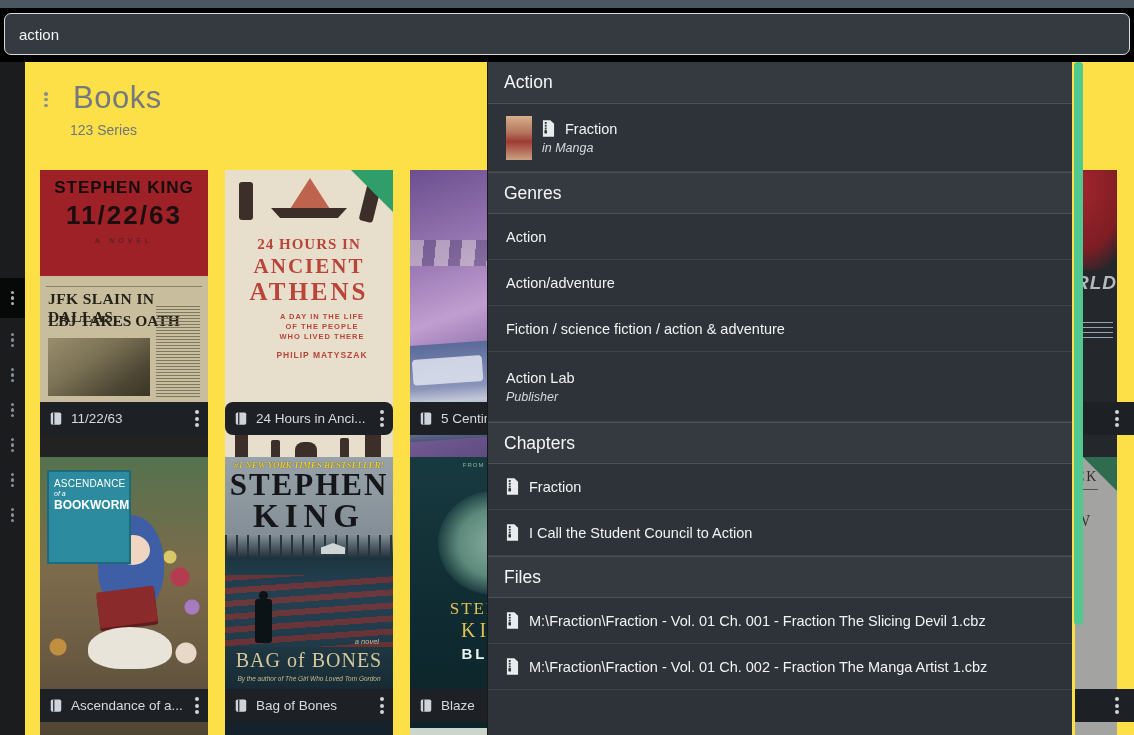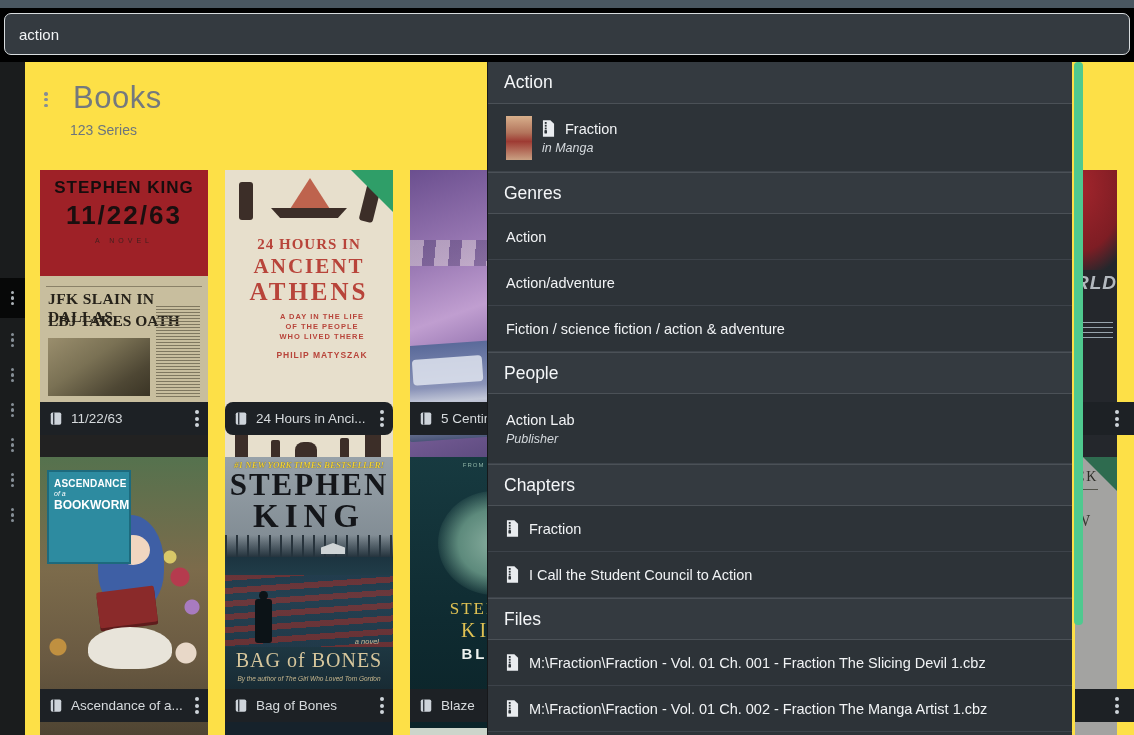--- a/index.html
+++ b/index.html
@@ -79,21 +79,21 @@
   
   .c4 { background:linear-gradient(180deg,#55724e 0%,#7c6b4b 38%,#6a5a42 68%,#49402f 100%); }
   .c4-spots { position:absolute; inset:0;
     background-image:radial-gradient(circle 9px at 140px 120px,#b53b4e 0 9px,transparent 10px),
       radial-gradient(circle 7px at 152px 150px,#a87bc0 0 7px,transparent 8px),
       radial-gradient(circle 8px at 18px 190px,#c09040 0 8px,transparent 9px),
       radial-gradient(circle 10px at 146px 196px,#e8d8c8 0 10px,transparent 11px),
       radial-gradient(circle 6px at 130px 100px,#d8c868 0 6px,transparent 7px); }
   .c4-box { position:absolute; left:7px; top:13px; width:84px; height:94px; background:#2d8ba0;
     border:2px solid #1d6a7d; color:#fff; padding:6px 5px; }
-  .c4-box .b1 { font-size:10px; font-weight:700; letter-spacing:.2px; }
+  .c4-box .b1 { font-size:10px; font-weight:400; letter-spacing:.2px; }
   .c4-box .b2 { font-size:7px; font-style:italic; margin:1px 0; }
   .c4-box .b3 { font-size:12px; font-weight:700; }
   .c4-box .b4 { font-size:5px; margin-top:4px; color:#dff2f6; line-height:6px; }
   .c4-hair { position:absolute; left:58px; top:58px; width:66px; height:96px; background:#3e5fa5; border-radius:50% 50% 42% 42%; }
   .c4-face { position:absolute; left:76px; top:78px; width:34px; height:30px; background:#f0d6c0; border-radius:50%; }
   .c4-book { position:absolute; left:58px; top:132px; width:58px; height:36px; background:#8a2a2a;
     transform:rotate(-7deg); border-radius:2px; box-shadow:0 3px 0 #5e1c1c; }
   .c4-dress { position:absolute; left:48px; top:170px; width:84px; height:42px; background:#e8e4da; border-radius:50% 50% 40% 40%; }
 
   
@@ -442,21 +442,20 @@
     <div class="dd-item h46">
       <span>Action</span>
     </div>
     <div class="dd-item h46">
       <span>Action/adventure</span>
     </div>
     <div class="dd-item h46">
       <span>Fiction / science fiction / action &amp; adventure</span>
     </div>
 
-    <div class="dd-h">People</div>
     <div class="dd-item h70">
       <div class="dd-col">
         <span>Action Lab</span>
         <span class="dd-sub">Publisher</span>
       </div>
     </div>
 
     <div class="dd-h">Chapters</div>
     <div class="dd-item h46">
       <span class="icon-gap">

